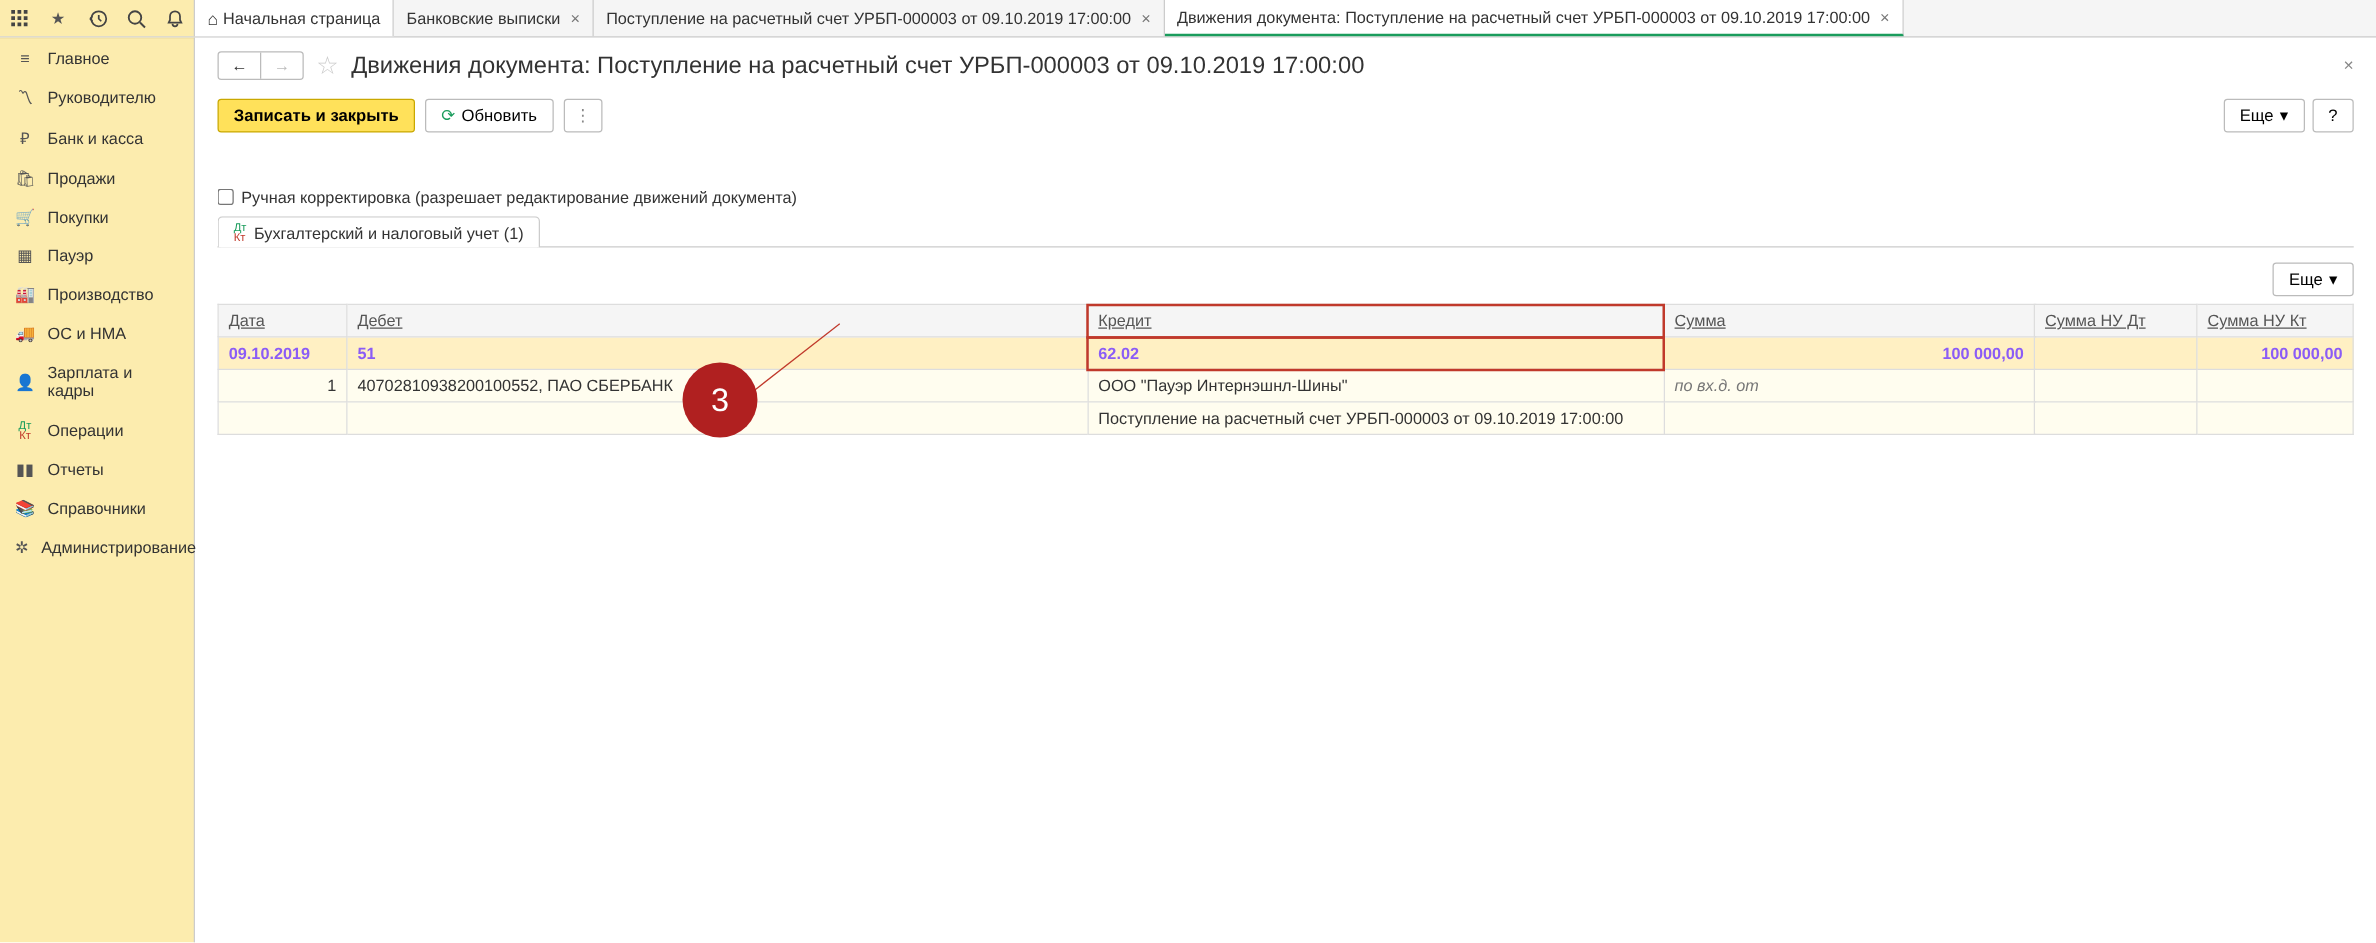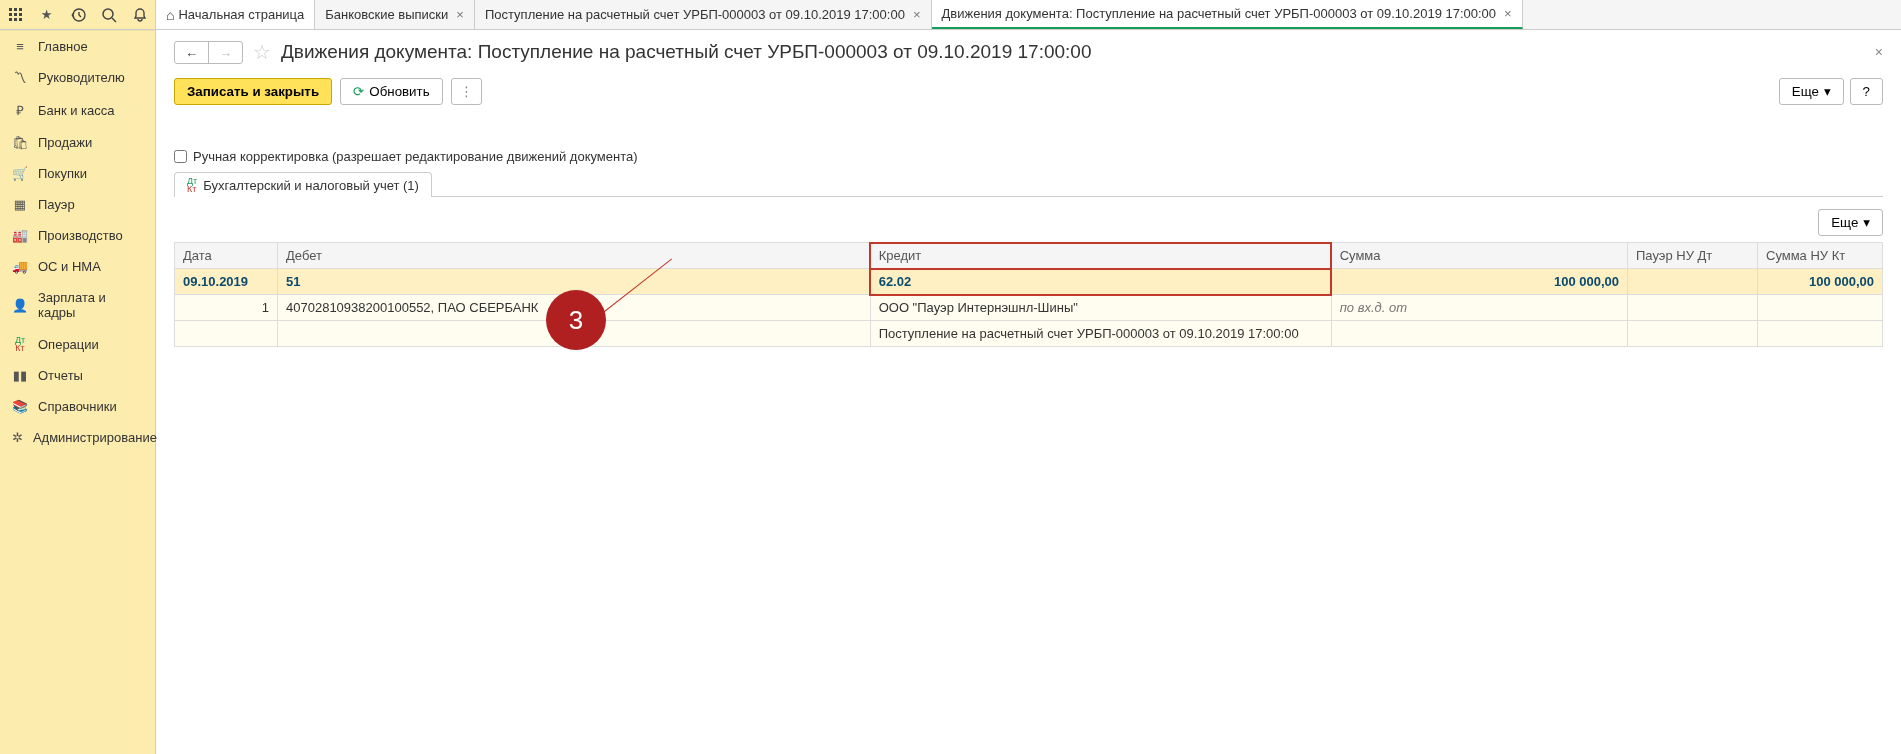--- a/index.html
+++ b/index.html
@@ -50,22 +50,22 @@
 .dtkt { font-size: 9px; line-height: 8px; }
 .dtkt .dt { color: #1a9c5c; display:block; }
 .dtkt .kt { color: #c0392b; display:block; }
 
 .inner-toolbar { display: flex; margin: 12px 0 6px 0; }
 .inner-toolbar .btn { margin-left: auto; }
 
 
 .table { border: 1px solid #ccc; border-collapse: collapse; width: 100%; }
 .table th, .table td { border: 1px solid #ddd; padding: 5px 8px; text-align: left; font-weight: normal; vertical-align: middle; }
-.table th { background: #f5f5f5; color: #555; }
-.table .row-highlight td { background: #fff0c3; font-weight: bold; color: #0c4a6e; }
+.table th { background: #f5f5f5; color: #555; text-decoration: underline; }
+.table .row-highlight td { background: #fff0c3; font-weight: bold; color: #8b5cf6; }
 .table .row-data td { background: #fffdef; }
 .table .num { text-align: right; }
 .col-date { width: 103px; }
 .col-debit { width: 400px; }
 .col-credit { width: 461px; }
 .col-sum { width: 200px; }
 .col-nudt { width: 130px; }
 .col-nukt { width: 125px; }
 
 
@@ -241,21 +241,21 @@
         </button>
     </div>
 
     <table class="table">
       <thead>
         <tr>
           <th class="col-date">Дата</th>
           <th class="col-debit" colspan="2">Дебет</th>
           <th class="col-credit credit-highlight">Кредит</th>
           <th class="col-sum" colspan="2">Сумма</th>
-          <th class="col-nudt">Пауэр НУ Дт</th>
+          <th class="col-nudt">Сумма НУ Дт</th>
           <th class="col-nukt">Сумма НУ Кт</th>
         </tr>
       </thead>
       <tbody>
         <tr class="row-highlight">
           <td>09.10.2019</td>
           <td colspan="2">51</td>
           <td class="credit-highlight">62.02</td>
           <td colspan="2" class="num">100 000,00</td>
           <td></td>

